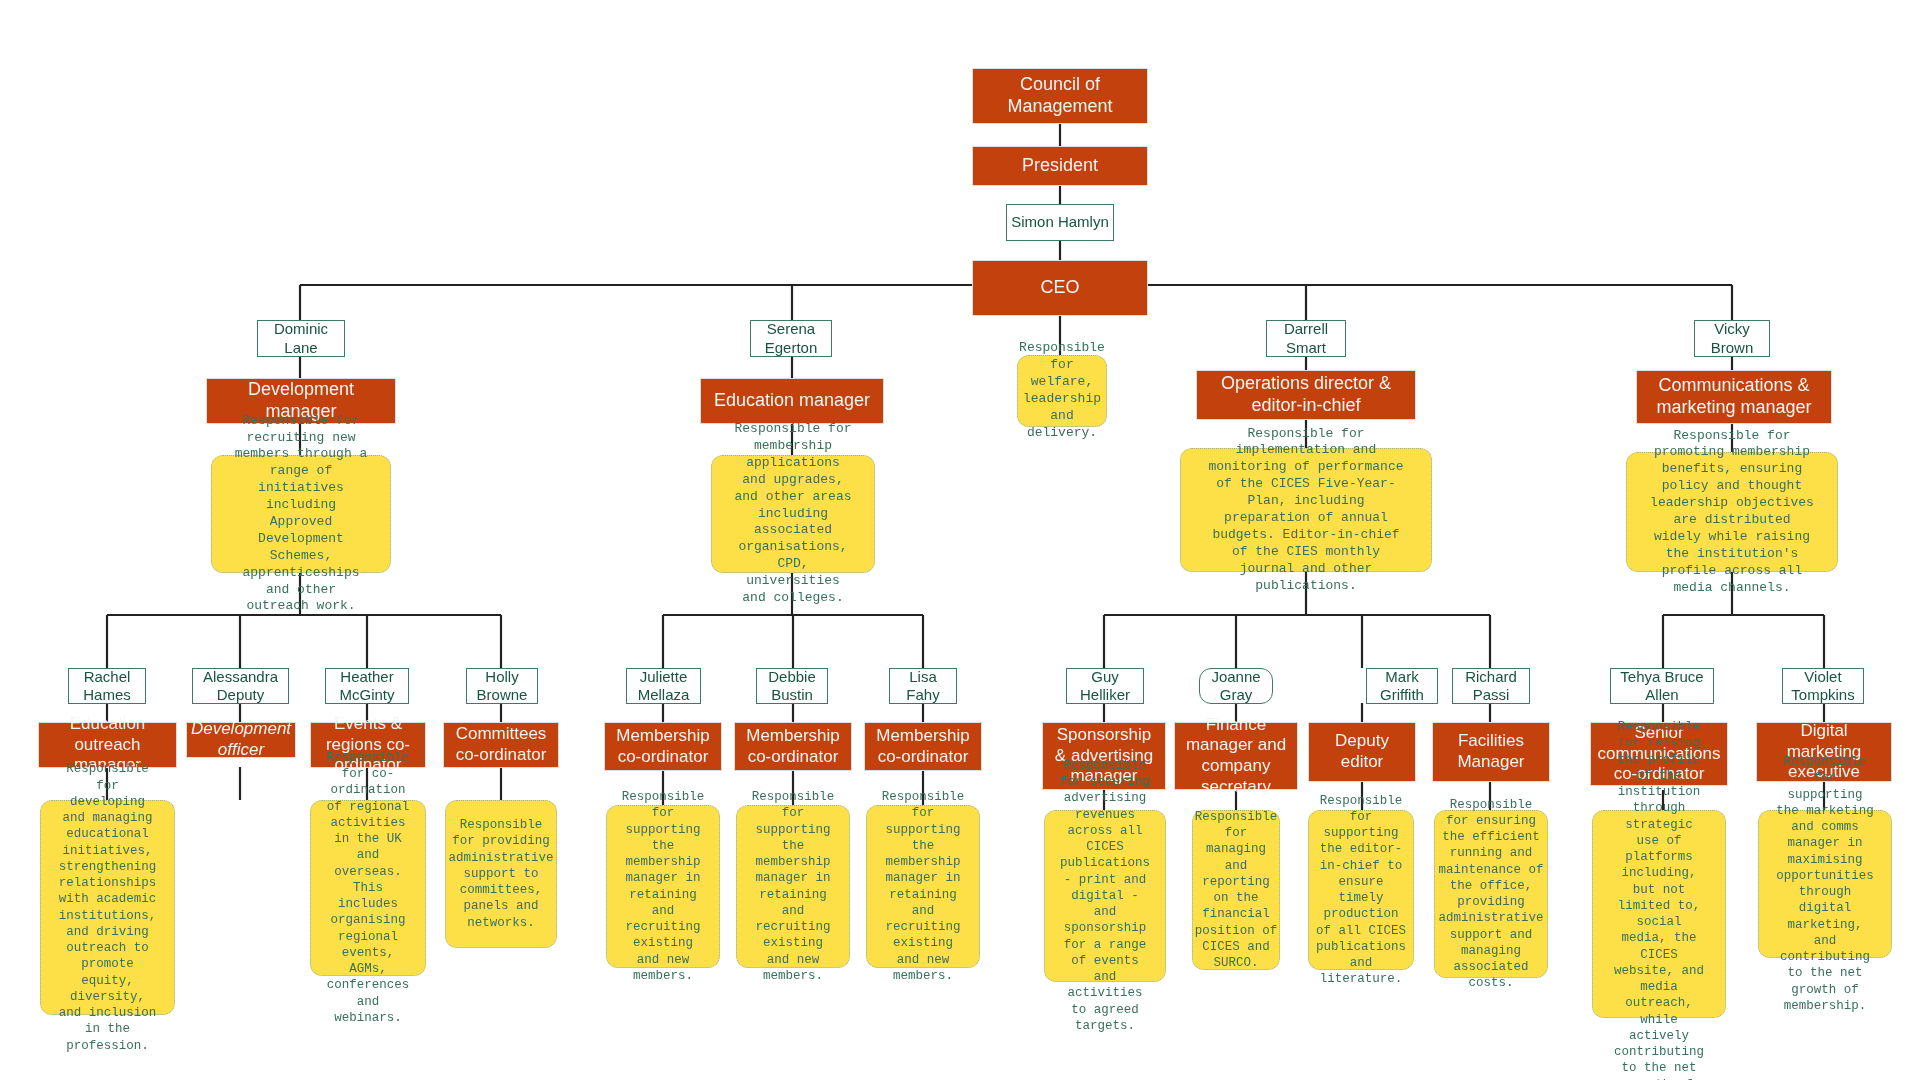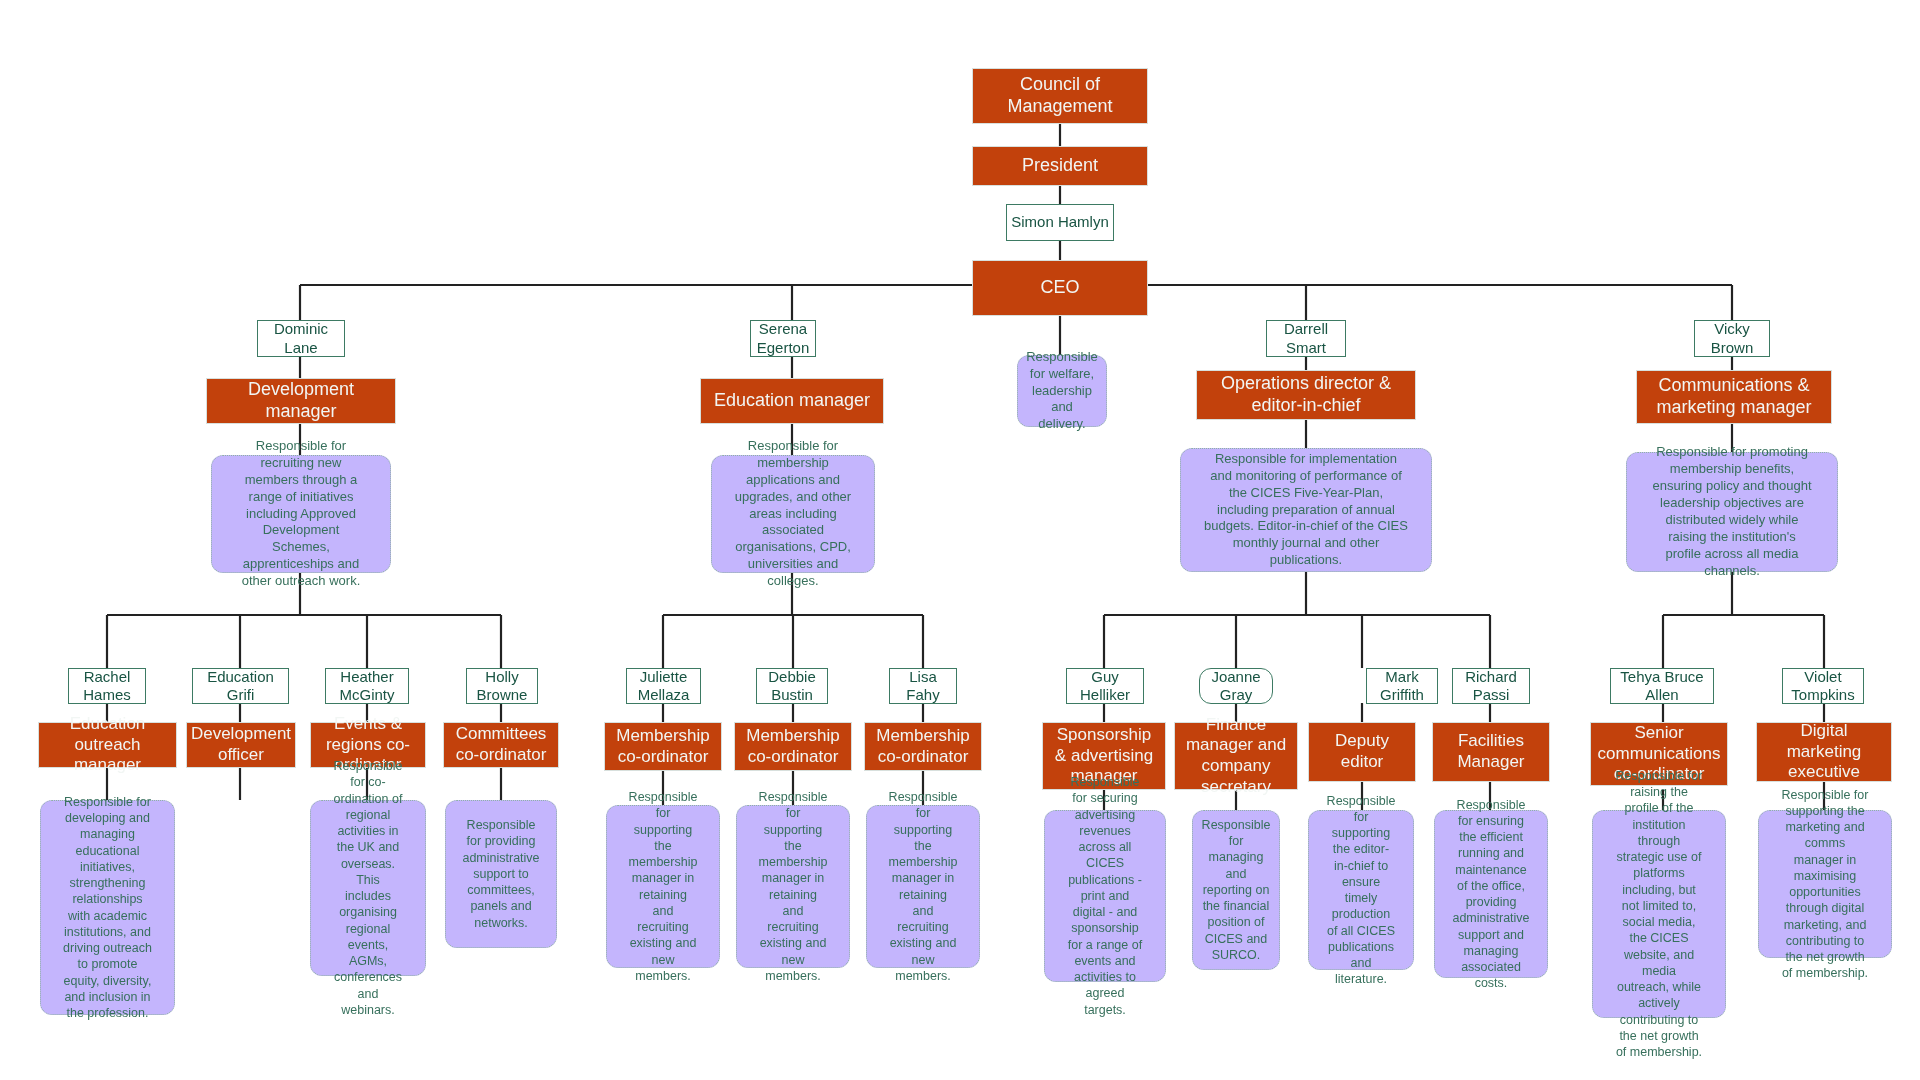--- a/index.html
+++ b/index.html
@@ -49,27 +49,28 @@
   
   .person {
     background: #ffffff;
     color: #195443;
     border: 1.3px solid #3d7a63;
     font-size: 15px;
     padding: 2px 4px;
   }
   
   .desc {
-    background: #c4b5fd;
+    background: #fde047;
     color: #37705c;
     border: 1.6px dotted #8fb3a4;
     border-radius: 12px;
     font-size: 13px;
     padding: 7px 22px;
     line-height: 1.30;
+    font-family: Liberation Mono, monospace;
   }
   .desc.tiny {
     font-size: 12.5px;
   }
 </style>
 </head>
 <body>
 
 <div id="chart-root">
 
@@ -188,23 +189,23 @@
     <span>Rachel Hames</span>
   </div>
   <div class="node role small" style="left:38px; top:722px; width:139px; height:46px;">
     <span>Education outreach manager</span>
   </div>
   <div class="node desc tiny" style="left:40px; top:800px; width:135px; height:215px;">
     <span>Responsible for developing and managing educational initiatives, strengthening relationships with academic institutions, and driving outreach to promote equity, diversity, and inclusion in the profession.</span>
   </div>
 
   <div class="node person" style="left:192px; top:668px; width:97px; height:36px;">
-    <span>Education Grifi</span>
-  </div>
-  <div class="node role small" style="left:186px; top:722px; width:110px; height:46px;">
+    <span>Alessandra Deputy</span>
+  </div>
+  <div class="node role small" style="left:186px; top:722px; width:110px; height:36px;font-style:italic;">
     <span>Development officer</span>
   </div>
 
   <div class="node person" style="left:325px; top:668px; width:84px; height:36px;">
     <span>Heather McGinty</span>
   </div>
   <div class="node role small" style="left:310px; top:722px; width:116px; height:46px;">
     <span>Events &amp; regions co-ordinator</span>
   </div>
   <div class="node desc tiny" style="left:310px; top:800px; width:116px; height:176px;">
@@ -214,21 +215,21 @@
   <div class="node person" style="left:466px; top:668px; width:72px; height:36px;">
     <span>Holly Browne</span>
   </div>
   <div class="node role small" style="left:443px; top:722px; width:116px; height:46px;">
     <span>Committees co-ordinator</span>
   </div>
   <div class="node desc tiny" style="left:445px; top:800px; width:112px; height:148px;">
     <span>Responsible for providing administrative support to committees, panels and networks.</span>
   </div>
 
-  <div class="node person" style="left:750px; top:320px; width:66px; height:37px;">
+  <div class="node person" style="left:750px; top:320px; width:82px; height:37px;">
     <span>Serena Egerton</span>
   </div>
   <div class="node role" style="left:700px; top:378px; width:184px; height:46px;">
     <span>Education manager</span>
   </div>
   <div class="node desc" style="left:711px; top:455px; width:164px; height:118px;">
     <span>Responsible for membership applications and upgrades, and other areas including associated organisations, CPD, universities and colleges.</span>
   </div>
 
   <div class="node person" style="left:626px; top:668px; width:75px; height:36px;">

